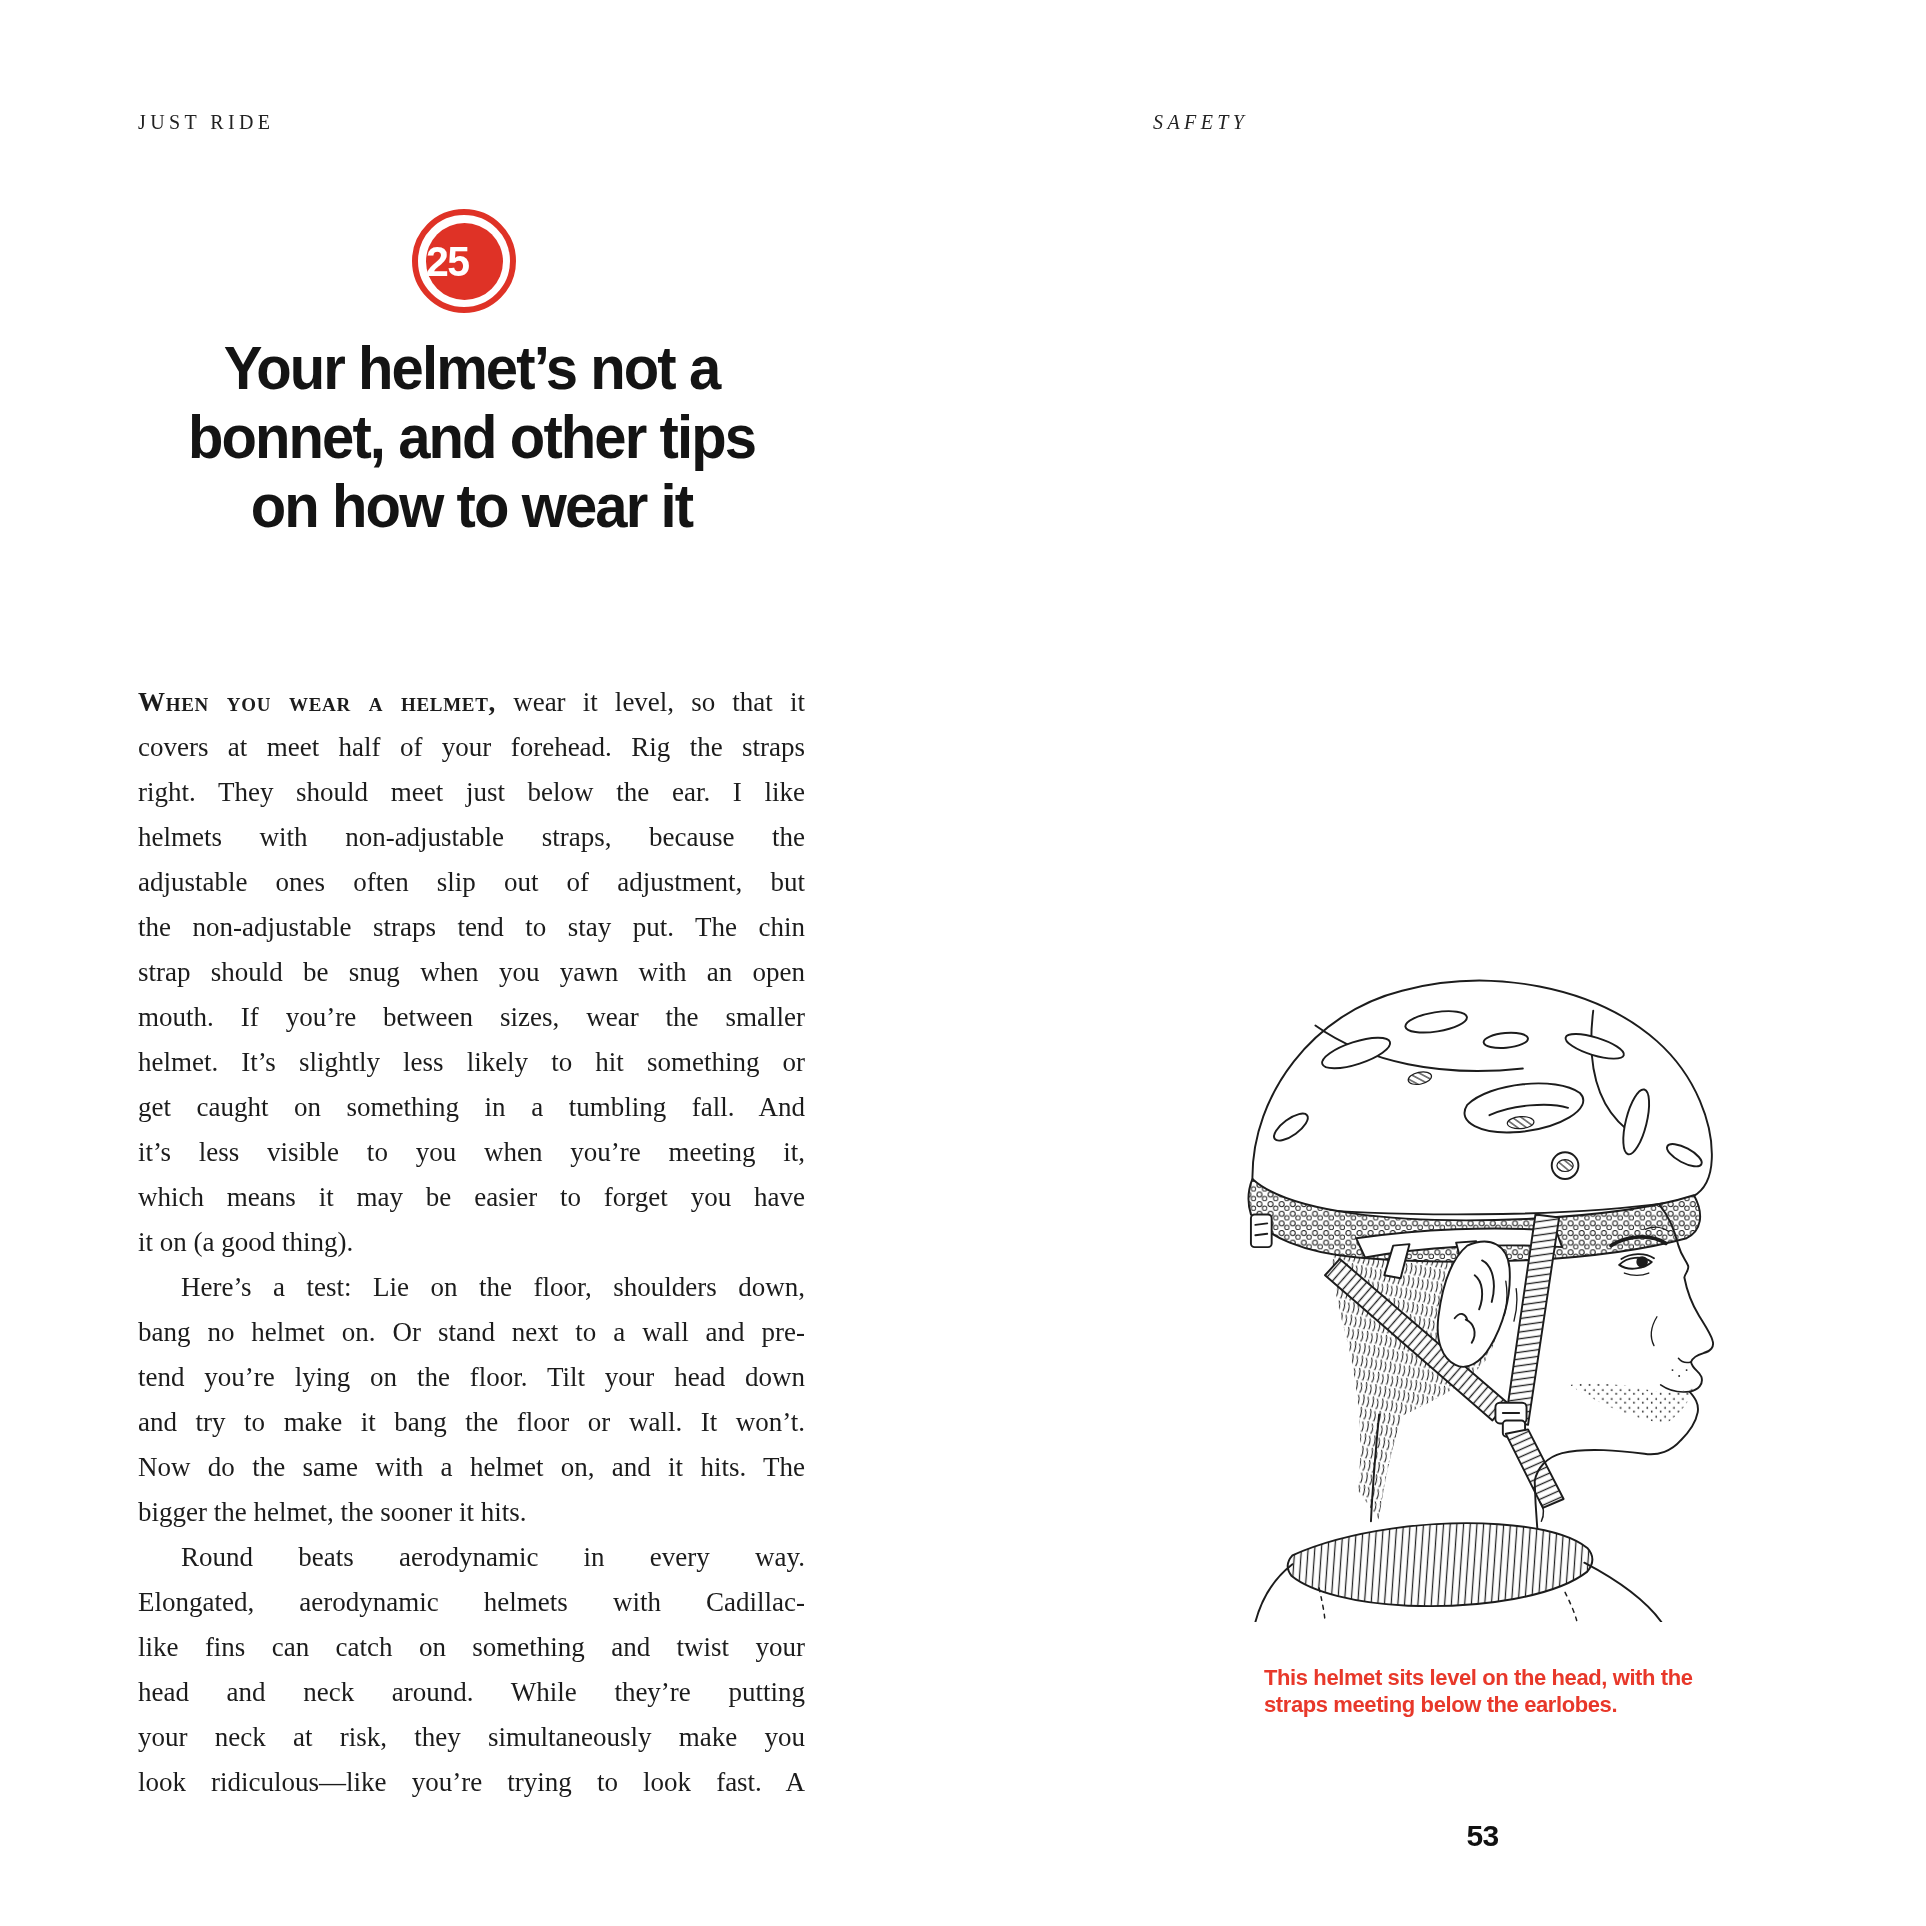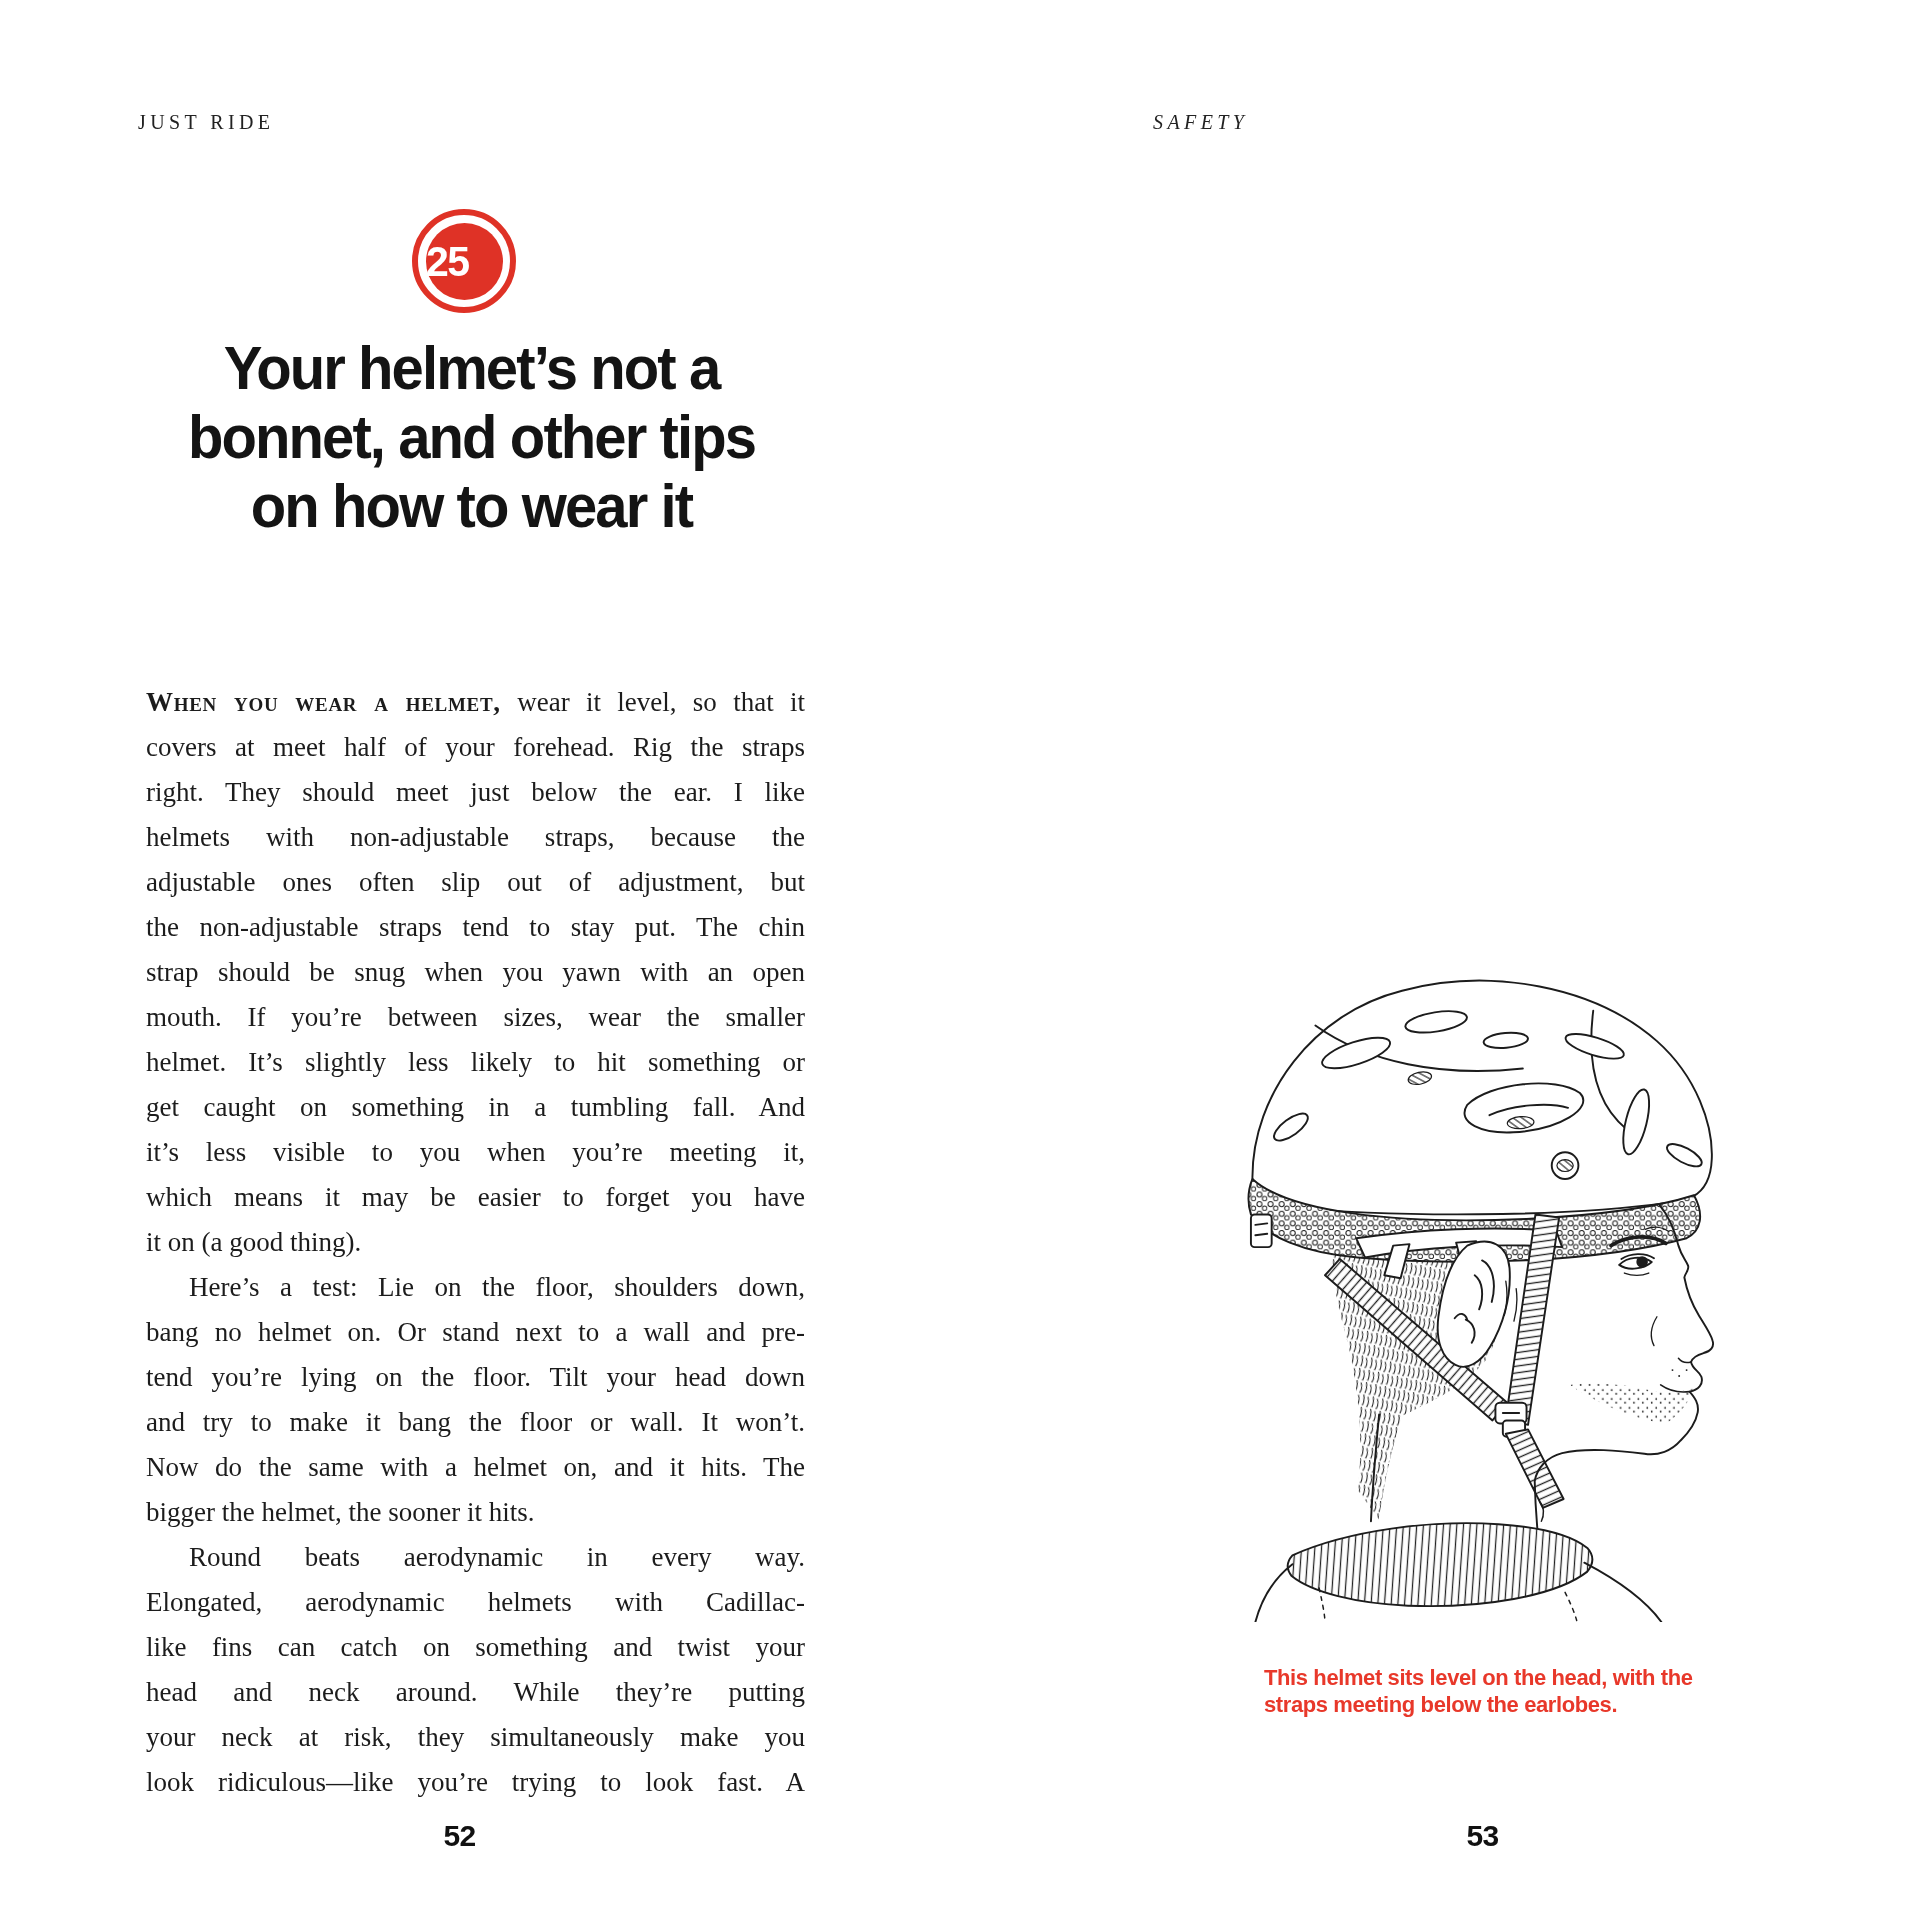--- a/index.html
+++ b/index.html
@@ -23,21 +23,21 @@
   .badge-num{font-family:"Liberation Sans", sans-serif;font-weight:700;font-size:41px;
     color:#ffffff;letter-spacing:-1.5px;transform:scaleY(1.05);}
 
   .chapter-title{position:absolute;left:116px;top:333px;width:711px;text-align:center;
     font-family:"Liberation Sans", sans-serif;font-weight:700;font-size:58px;line-height:65px;
     letter-spacing:-1.9px;color:#141414;transform:scaleY(1.06);transform-origin:top center;}
 
   .body-col{position:absolute;font-size:27px;line-height:45px;color:#1c1c1c;}
   #left-body{left:138px;top:680px;width:667px;}
   .para{margin:0;}
-  .bl{text-align:justify;text-align-last:justify;white-space:nowrap;margin-left:8px;}
+  .bl{text-align:justify;text-align-last:justify;white-space:nowrap;}
   .bl.last{text-align-last:left;}
   .ind{display:inline-block;width:43px;}
   .lead{font-weight:700;font-variant:small-caps;letter-spacing:0.7px;}
 
   .folio{position:absolute;top:1819px;width:667px;text-align:center;
     font-family:"Liberation Sans", sans-serif;font-weight:700;font-size:30px;color:#111;
     letter-spacing:-0.7px;}
   #page-left .folio{left:126px;}
   #page-right .folio{left:186px;}
 
@@ -95,21 +95,20 @@
         <div class="para">
           <div class="bl"><span class="ind"></span>Round beats aerodynamic in every way.</div>
           <div class="bl">Elongated, aerodynamic helmets with Cadillac-</div>
           <div class="bl">like fins can catch on something and twist your</div>
           <div class="bl">head and neck around. While they’re putting</div>
           <div class="bl">your neck at risk, they simultaneously make you</div>
           <div class="bl">look ridiculous—like you’re trying to look fast. A</div>
         </div>
       </div>
 
-    <div class="folio">52</div>
   </section>
 
   <section class="page" id="page-right">
     <div class="running-head">SAFETY</div>
 
     <figure class="illus" style="margin:0;">
       <svg viewBox="0 0 660 880" width="489" height="652">
         <defs>
           <pattern id="dots" width="15" height="13" patternUnits="userSpaceOnUse">
             <rect width="15" height="13" fill="#ffffff"></rect>

